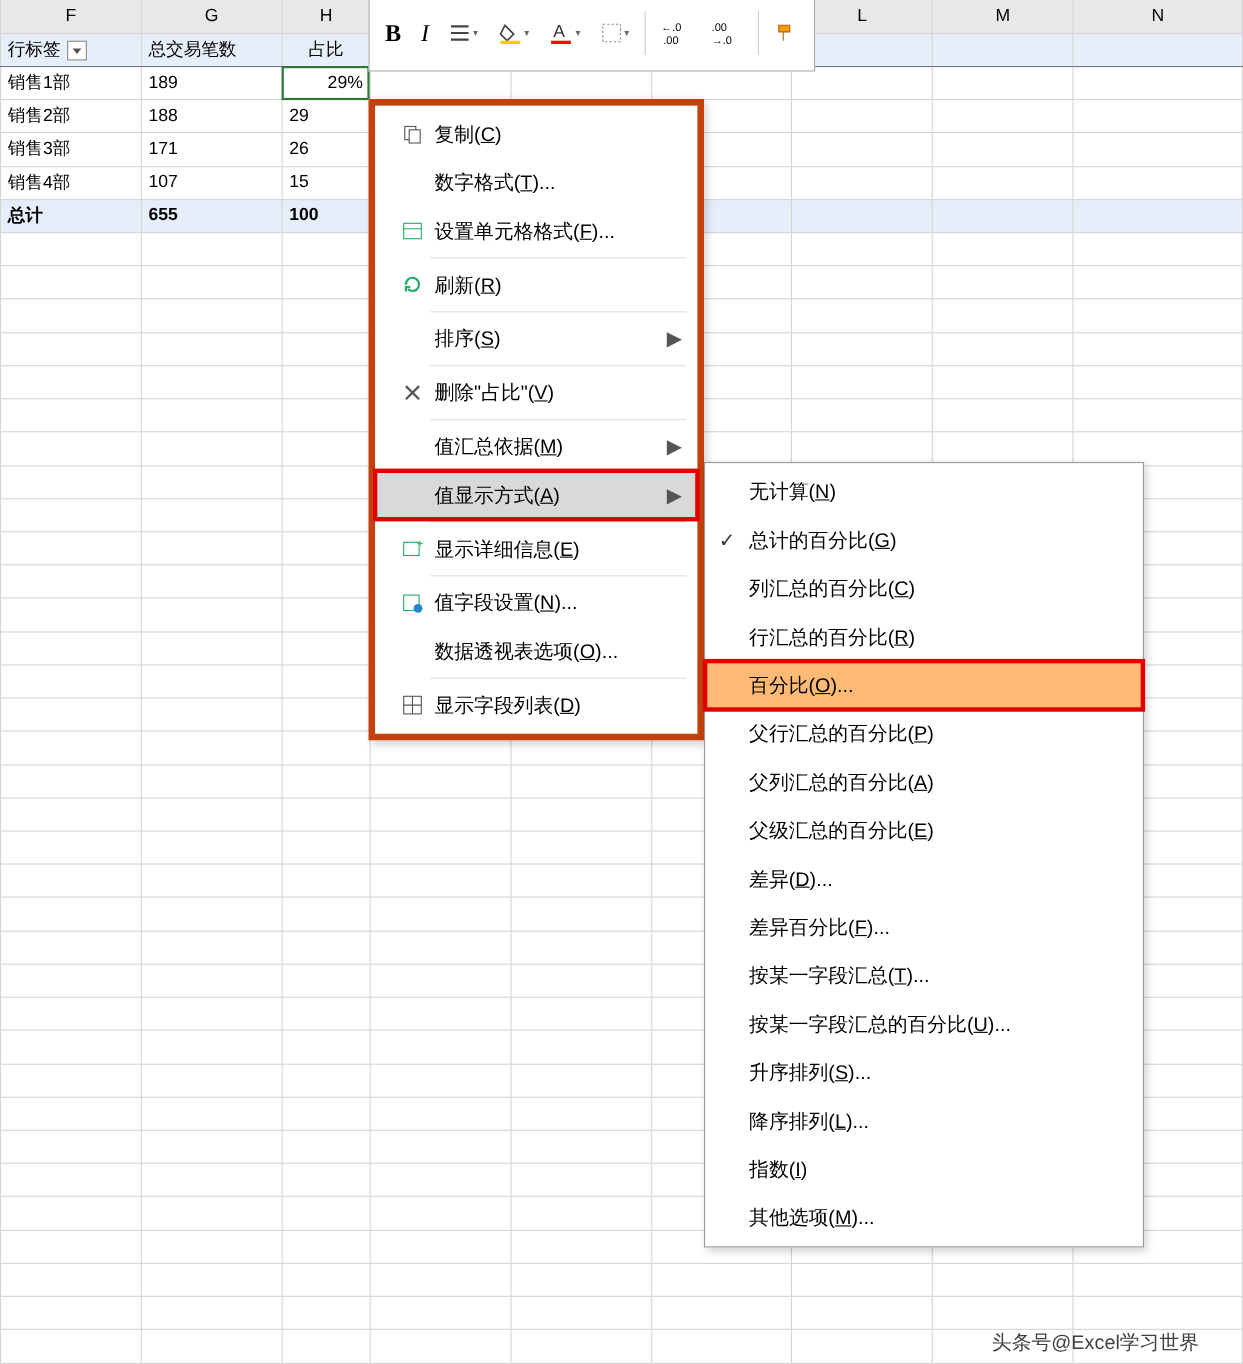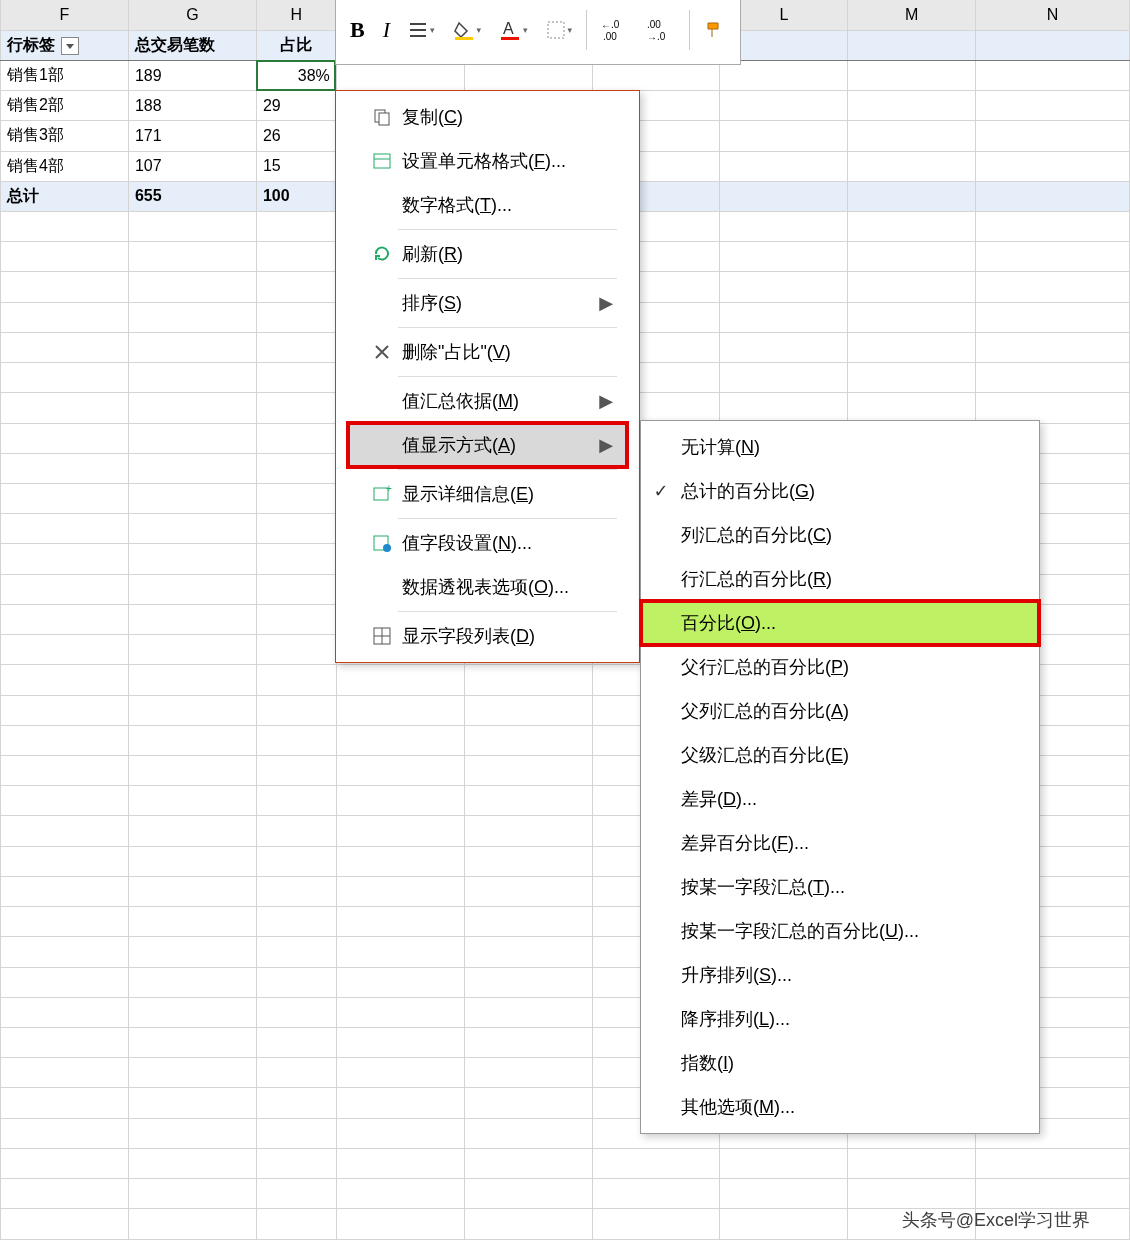--- a/index.html
+++ b/index.html
@@ -9,45 +9,45 @@
 .grid th{background:#e8e8e8;text-align:center;font-weight:normal;height:30px;border-top:none}
 .grid .colF{width:128px}
 .grid .colG{width:128px}
 .grid .colH{width:80px}
 .grid .colI{width:128px}
 .grid .colJ{width:128px}
 .grid .colK{width:128px}
 .grid .colL{width:128px}
 .grid .colM{width:128px}
 .grid .colN{width:154px}
-.hdr{background:#e6eef9!important;font-weight:bold}
+.hdr{background:#e6eef9!important;font-weight:normal}
 .hdr td{border-top:1px solid #777;border-bottom:1px solid #777}
 .dd{display:inline-block;width:18px;height:18px;border:1px solid #888;background:#fff;vertical-align:middle;margin-left:6px;position:relative}
 .dd:after{content:"";position:absolute;top:6px;left:4px;border-left:4px solid transparent;border-right:4px solid transparent;border-top:5px solid #555}
 .num{text-align:left}
 .sel{outline:2px solid #2a7a3a;outline-offset:-2px;text-align:right}
 .tot{background:#e6eef9!important;font-weight:bold}
 .mini{position:absolute;top:-5px;left:335px;height:70px;background:#fff;border:1px solid #aaa;display:flex;align-items:center;padding:0 10px;gap:10px;z-index:50}
 .mini .b{font-size:22px;font-weight:bold;font-family:"Times New Roman"}
 .mini .i{font-size:22px;font-style:italic;font-family:"Times New Roman"}
 .mini .btn{display:flex;align-items:center;gap:2px;padding:4px;cursor:pointer}
 .mini .arr{font-size:9px;color:#666}
 .mini .sep{width:1px;height:40px;background:#ccc}
-.ctx{position:absolute;top:90px;left:335px;width:305px;background:#fff;border:1px solid #c2410c;box-shadow:3px 3px 8px rgba(0,0,0,.2);z-index:40;padding:4px 12px}
+.ctx{position:absolute;top:90px;left:335px;width:305px;background:#fff;border:6px solid #c2410c;box-shadow:3px 3px 8px rgba(0,0,0,.2);z-index:40;padding:4px 0}
 .ctx .row{display:flex;align-items:center;height:44px;padding:0 14px;font-size:18px;cursor:pointer;position:relative}
 .ctx .ic{width:40px;display:flex;justify-content:center;color:#555;font-size:18px}
 .ctx .tx{flex:1}
 .ctx .ar{color:#555}
 .ctx .dv{height:1px;background:#ddd;margin:2px 10px 2px 50px}
 .hl{background:#d9d9d9;outline:4px solid #e10000;outline-offset:-2px}
 .sub{position:absolute;top:420px;left:640px;width:400px;background:#fff;border:1px solid #999;box-shadow:3px 3px 8px rgba(0,0,0,.2);z-index:45;padding:4px 0}
 .sub .row{display:flex;align-items:center;height:44px;padding:0 0;font-size:18px;cursor:pointer}
 .sub .ic{width:40px;display:flex;justify-content:center;color:#333;font-size:18px}
 .sub .tx{flex:1}
-.sub .hl2{background:#bef264;outline:4px solid #e10000;outline-offset:-2px}
+.sub .hl2{background:#fdba74;outline:4px solid #e10000;outline-offset:-2px}
 .wm{position:absolute;bottom:8px;right:40px;font-size:18px;color:#404040;z-index:60}
 u{text-decoration:underline}
 svg{display:block}
 </style>
 </head>
 <body>
 
 <table class="grid">
   <colgroup>
     <col class="colF">
@@ -79,21 +79,21 @@
     <td></td>
         <td></td>
         <td></td>
         <td></td>
         <td></td>
         <td></td>
   </tr>
   <tr>
         <td>销售1部</td>
         <td class="num">189</td>
-        <td class="sel">38%</td>
+        <td class="sel">29%</td>
         <td></td>
         <td></td>
         <td></td>
         <td></td>
         <td></td>
         <td></td>
       </tr>
   <tr>
         <td>销售2部</td>
         <td class="num">188</td>
@@ -574,31 +574,31 @@
     <div class="row">
       <span class="ic">
         <svg width="20" height="20">
           <rect x="3" y="3" width="10" height="12" fill="none" stroke="#555"></rect>
           <rect x="7" y="6" width="10" height="12" fill="#fff" stroke="#555"></rect>
         </svg>
       </span>
       <span class="tx">复制(<u>C</u>)</span>
     </div>
     <div class="row">
+      <span class="ic"></span>
+      <span class="tx">数字格式(<u>T</u>)...</span>
+    </div>
+    <div class="row">
       <span class="ic">
         <svg width="20" height="20">
           <rect x="2" y="3" width="16" height="14" fill="none" stroke="#2a6"></rect>
           <line x1="2" y1="8" x2="18" y2="8" stroke="#2a6"></line>
         </svg>
       </span>
       <span class="tx">设置单元格格式(<u>F</u>)...</span>
-    </div>
-    <div class="row">
-      <span class="ic"></span>
-      <span class="tx">数字格式(<u>T</u>)...</span>
     </div>
     <div class="dv"></div>
     <div class="row">
       <span class="ic">
         <svg width="20" height="20">
           <path d="M4 10a6 6 0 1 1 2 4" fill="none" stroke="#2a6" stroke-width="2"></path>
           <path d="M4 16v-4h4" fill="none" stroke="#2a6" stroke-width="2"></path>
         </svg>
       </span>
       <span class="tx">刷新(<u>R</u>)</span>

